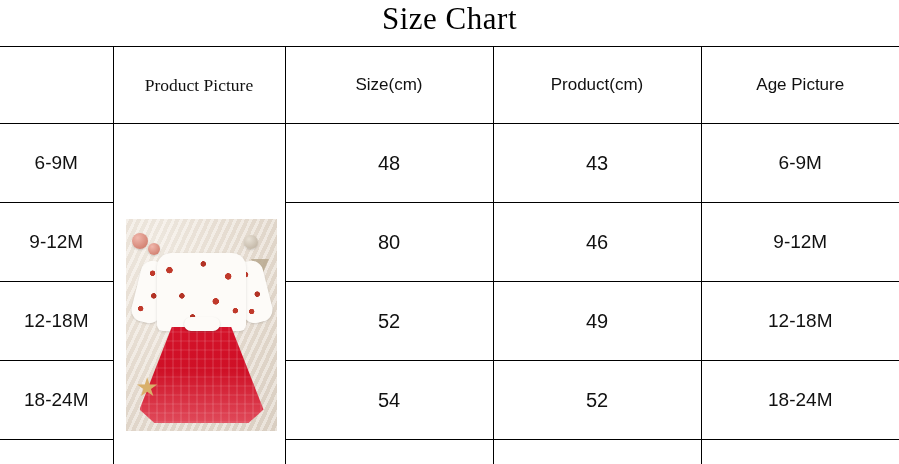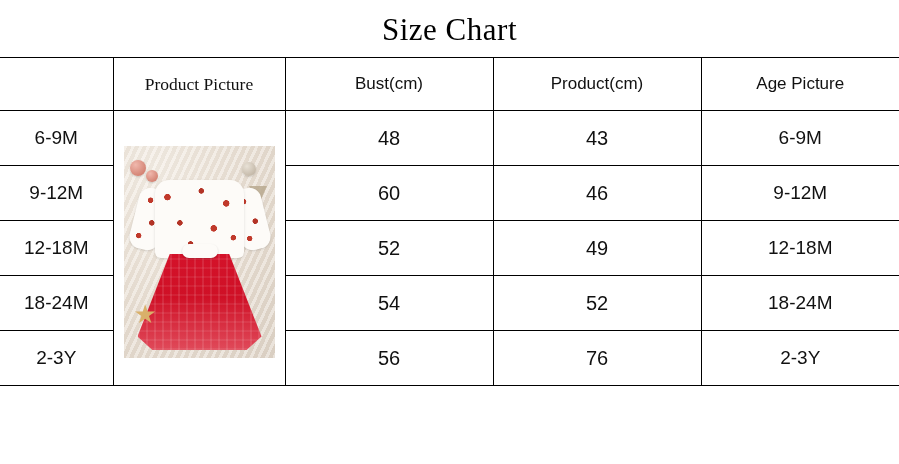--- a/index.html
+++ b/index.html
@@ -19,34 +19,34 @@
     width: 899px;
     height: 464px;
     box-sizing: border-box;
     background: #ffffff;
   }
   .title {
     font-family: "Liberation Serif", serif;
     font-size: 31px;
     text-align: center;
     letter-spacing: 0.5px;
-    padding-top: 12px;
+    padding-top: 1px;
     padding-bottom: 9px;
     color: #000000;
   }
   table.chart {
     border-collapse: collapse;
     width: 899px;
     table-layout: fixed;
   }
   table.chart td, table.chart th {
     border: 1px solid #000000;
     border-left: none;
     border-right: none;
-    padding: 0;
+    padding: 12px;
     text-align: center;
     vertical-align: middle;
     font-weight: normal;
   }
   
   table.chart td.vl, table.chart th.vl {
     border-left: 1px solid #000000;
   }
   .col-size   { width: 113px; }
   .col-pic    { width: 172px; }
@@ -246,21 +246,21 @@
       <col class="col-size">
       <col class="col-pic">
       <col class="col-bust">
       <col class="col-length">
       <col class="col-age">
     </colgroup>
     <thead>
       <tr>
         <th></th>
         <th class="hdr-pic vl">Product Picture</th>
-        <th class="hdr-num vl">Bust(cm)</th>
+        <th class="hdr-num vl">Size(cm)</th>
         <th class="hdr-num vl">Product(cm)</th>
         <th class="hdr-num vl">Age Picture</th>
       </tr>
     </thead>
     <tbody>
       <tr>
         <td class="size-cell">6-9M</td>
         <td class="pic-cell vl" rowspan="5">
           <div class="photo">
             <div class="bg"></div>
@@ -276,21 +276,21 @@
             <div class="skirt"></div>
             <div class="prop-star"></div>
           </div>
         </td>
         <td class="num-cell vl">48</td>
         <td class="num-cell vl">43</td>
         <td class="vl">6-9M</td>
       </tr>
       <tr>
         <td class="size-cell">9-12M</td>
-        <td class="num-cell vl">60</td>
+        <td class="num-cell vl">80</td>
         <td class="num-cell vl">46</td>
         <td class="vl">9-12M</td>
       </tr>
       <tr>
         <td class="size-cell">12-18M</td>
         <td class="num-cell vl">52</td>
         <td class="num-cell vl">49</td>
         <td class="vl">12-18M</td>
       </tr>
       <tr>

